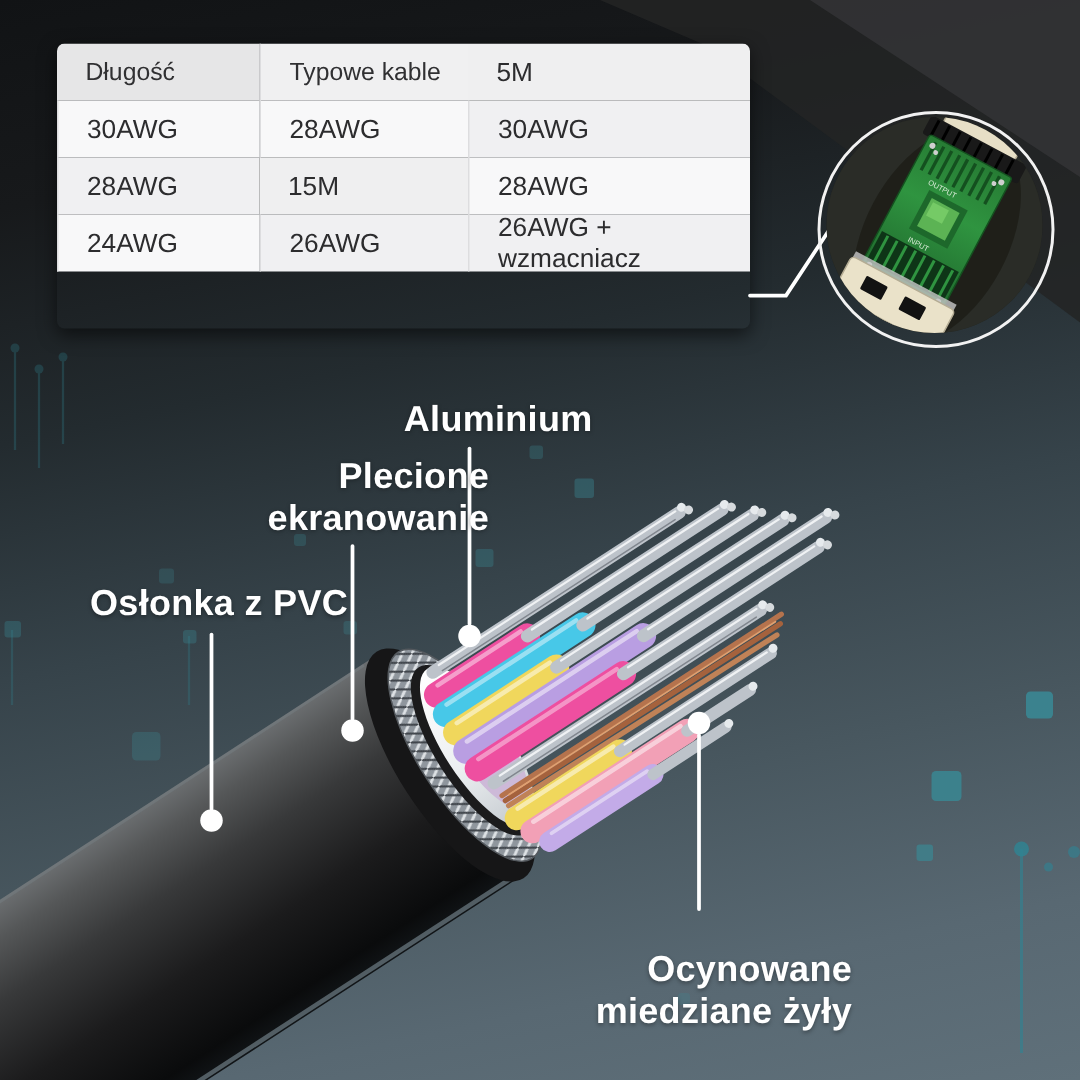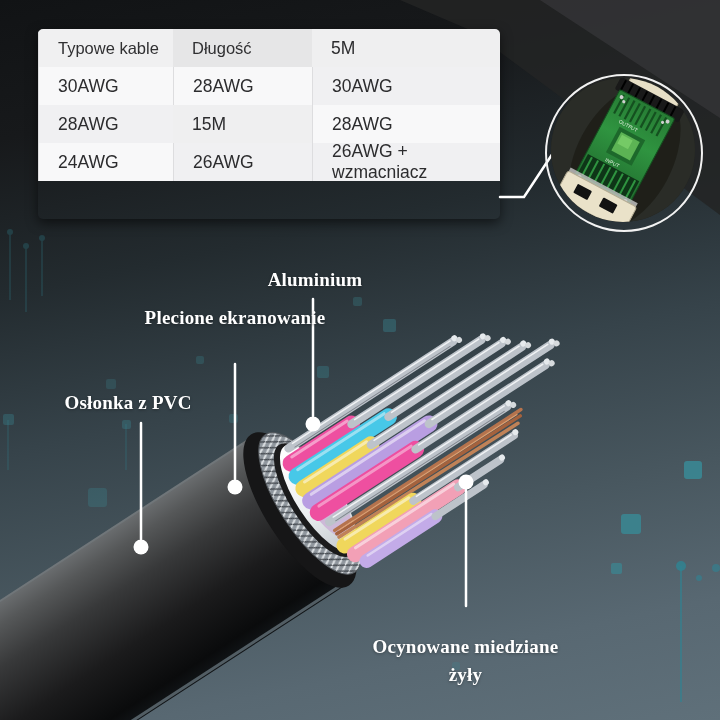--- a/index.html
+++ b/index.html
@@ -19,28 +19,27 @@
   }
   .cell{display:flex;align-items:center;padding-left:19px;background:#f8f8f9;}
   .cell.c1{background:#efeff0;}
   .cell.c2,.cell.c3{border-left:1px solid #dddddf;}
   .cell.hdr{background:#f0f0f1;font-size:16.5px;color:#303032;}
   .cell.hdr.c1{background:#e6e6e7;}
   .cell.even{background:#f0f0f2;}
   .cell.even.c1{background:#e8e8ea;}
   
   .callout{
-    position:absolute;color:#fff;font-size:19px;font-weight:600;line-height:28px;
-    text-align:center;letter-spacing:.2px;z-index:6;
+    position:absolute;color:#fff;font-size:24px;font-weight:600;line-height:28px;
+    text-align:right;letter-spacing:.2px;z-index:6;
     text-shadow:0 1px 3px rgba(0,0,0,.35);
-    font-family:Liberation Serif, serif;
   }
   #lbl-alu{left:235px;top:266px;width:160px;}
   #lbl-braid{left:144px;top:304px;width:182px;}
-  #lbl-pvc{left:36px;top:389px;width:184px;white-space:nowrap;}
+  #lbl-pvc{left:48px;top:389px;width:184px;white-space:nowrap;}
   #lbl-copper{left:363px;top:633px;width:205px;}
   .z2{z-index:2}.z4{z-index:4}.z5{z-index:5}
 </style>
 </head>
 <body>
 
 <div class="stage">
 
   <svg class="z2" width="720" height="720" viewBox="0 0 720 720">
 
@@ -182,22 +181,22 @@
 
         <line x1="328" y1="589" x2="410" y2="589" stroke="#c3abe8" stroke-width="14"></line>
         <line x1="332" y1="585" x2="408" y2="585" stroke="#ffffff" stroke-width="2.5" opacity="0.45"></line>
         <line x1="410" y1="589" x2="468" y2="589" stroke="#bdc3ca" stroke-width="7.5"></line>
         <circle cx="471" cy="588" r="3" fill="#e6eaed"></circle>
       </g>
     </g>
   </svg>
 
   <div class="tbl">
+    <div class="cell hdr c1">Długość</div>
     <div class="cell hdr c2">Typowe kable</div>
-    <div class="cell hdr c1">Długość</div>
 
     <div class="cell c1">5M</div>
     <div class="cell c2">30AWG</div>
     <div class="cell c3">28AWG</div>
 
     <div class="cell even c2">30AWG</div>
     <div class="cell even c3">28AWG</div>
 
     <div class="cell c1">15M</div>
     <div class="cell c2">28AWG</div>

